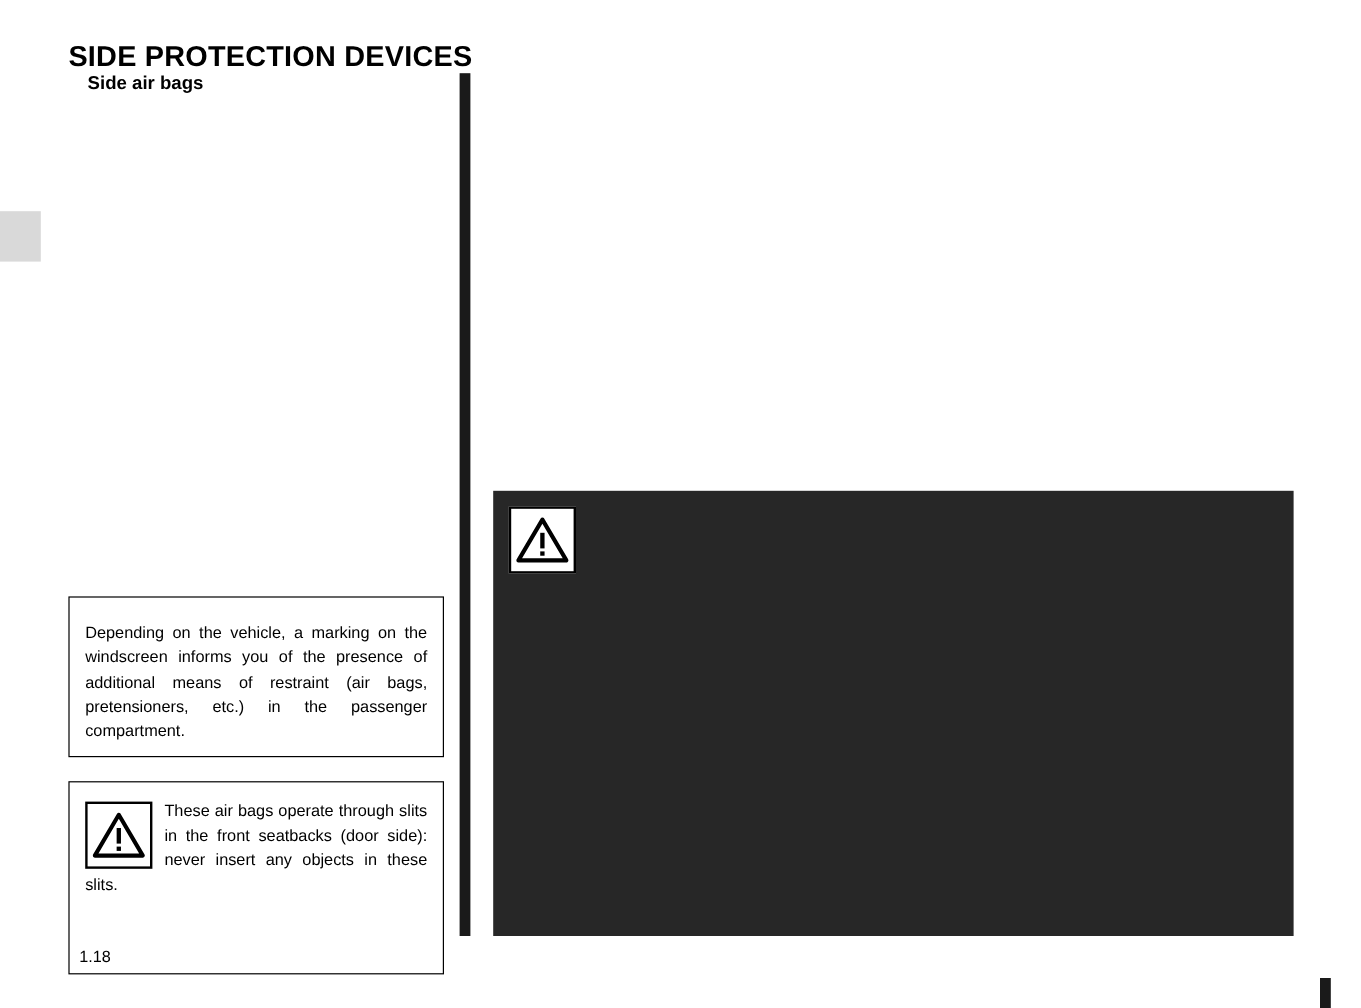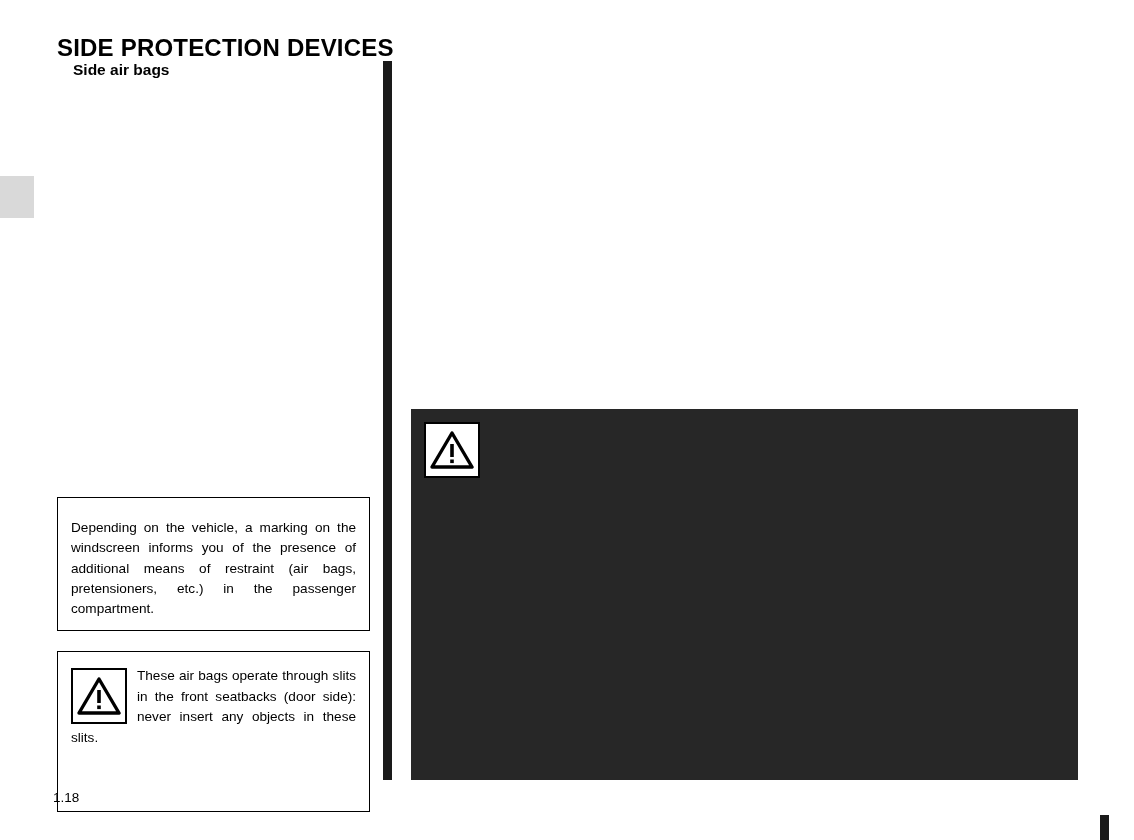--- a/index.html
+++ b/index.html
@@ -138,21 +138,21 @@
     background: #fff;
     display: flex;
     align-items: center;
     justify-content: center;
   }
   .warn-icon-large svg { display: block; }
 
   
   .folio {
     position: absolute;
-    left: 53px;
+    left: 66px;
     top: 790px;
     font-size: 13.5px;
     color: #000;
     text-align: right;
   }
   .corner-mark {
     position: absolute;
     left: 1100px;
     top: 815px;
     width: 9px;

